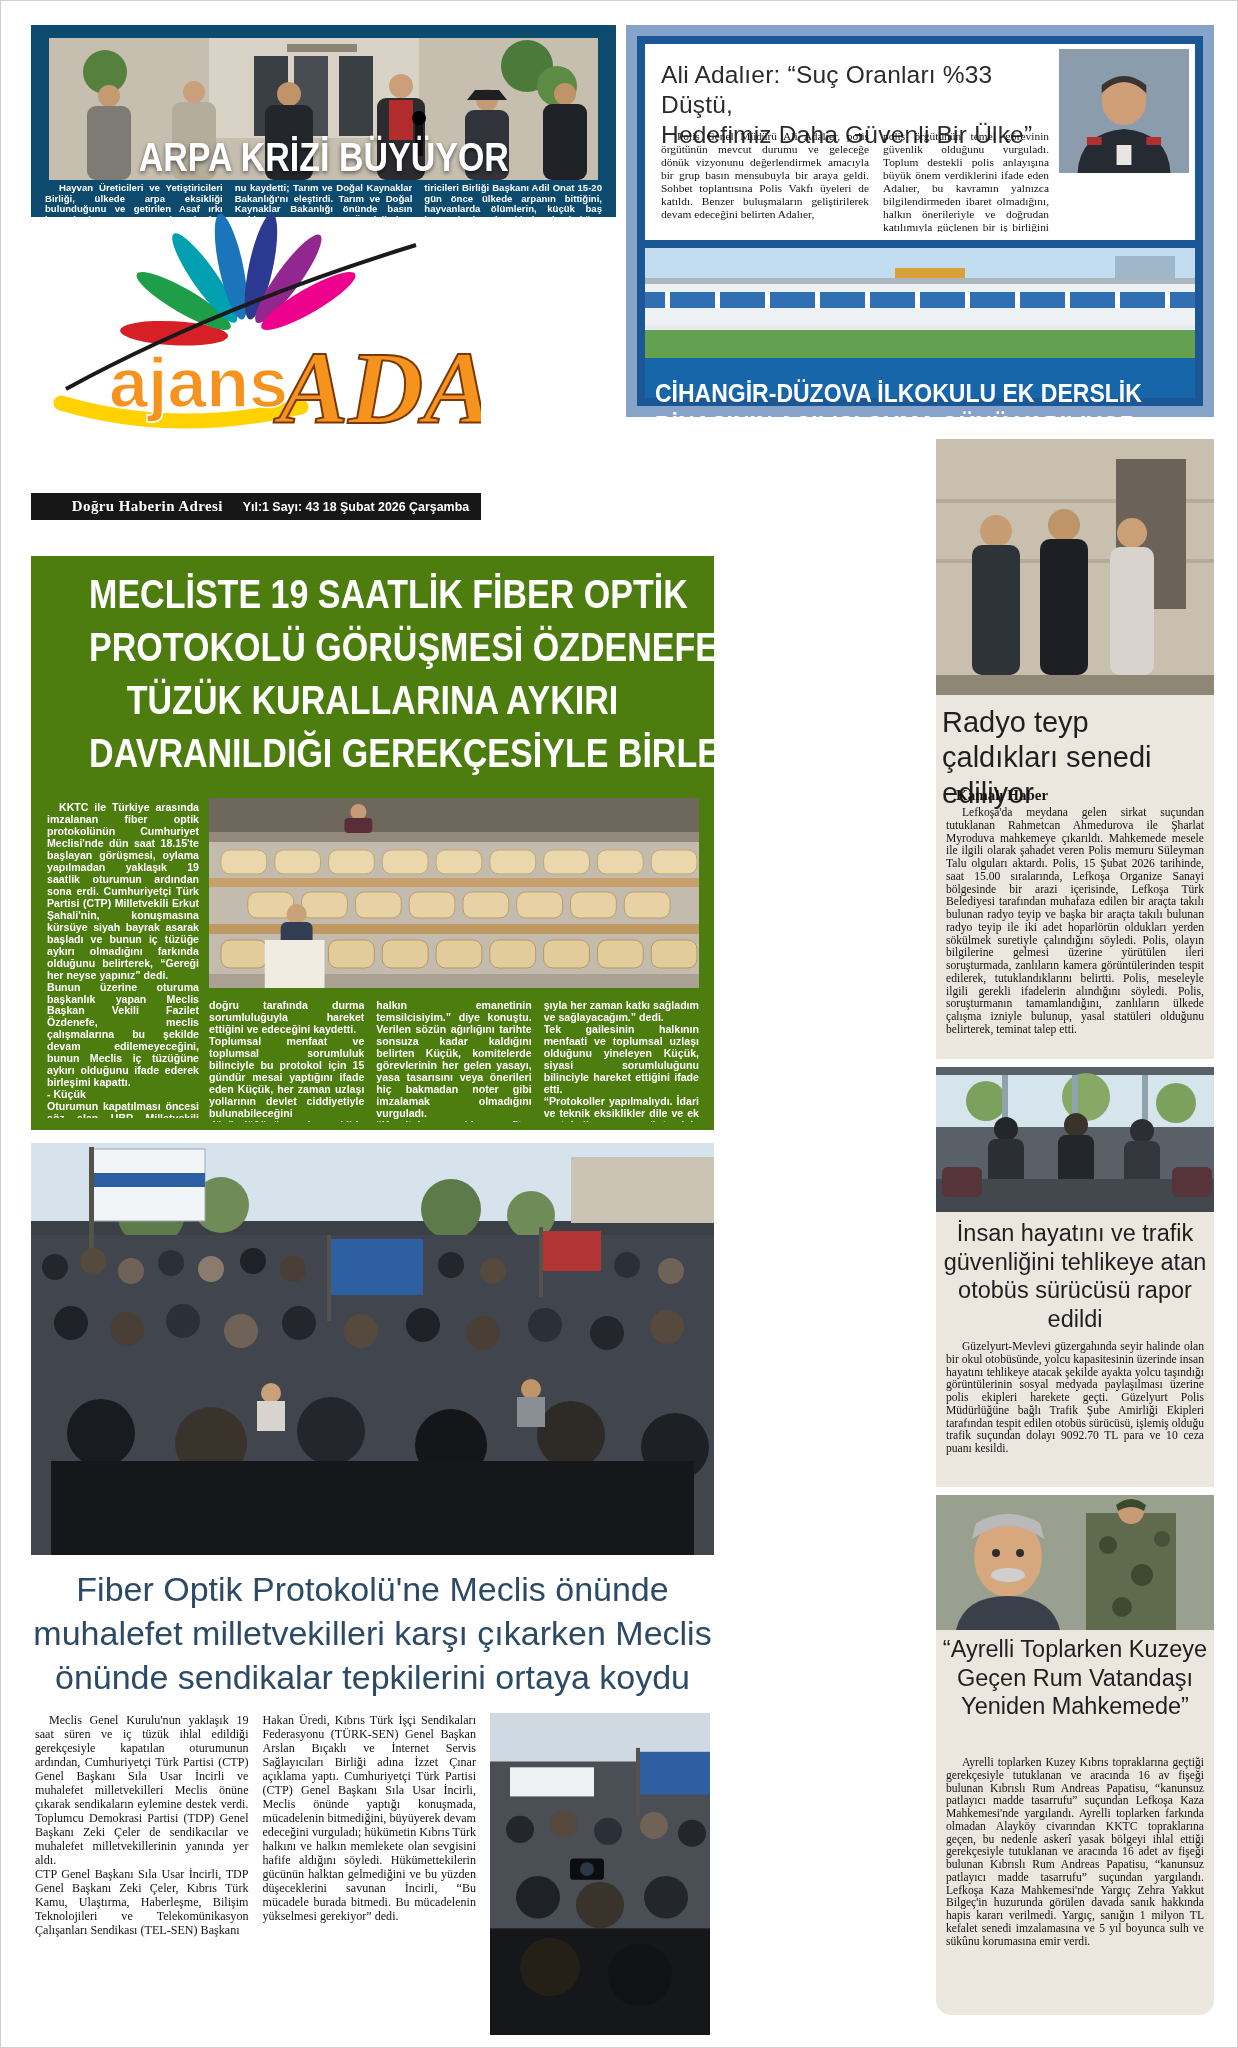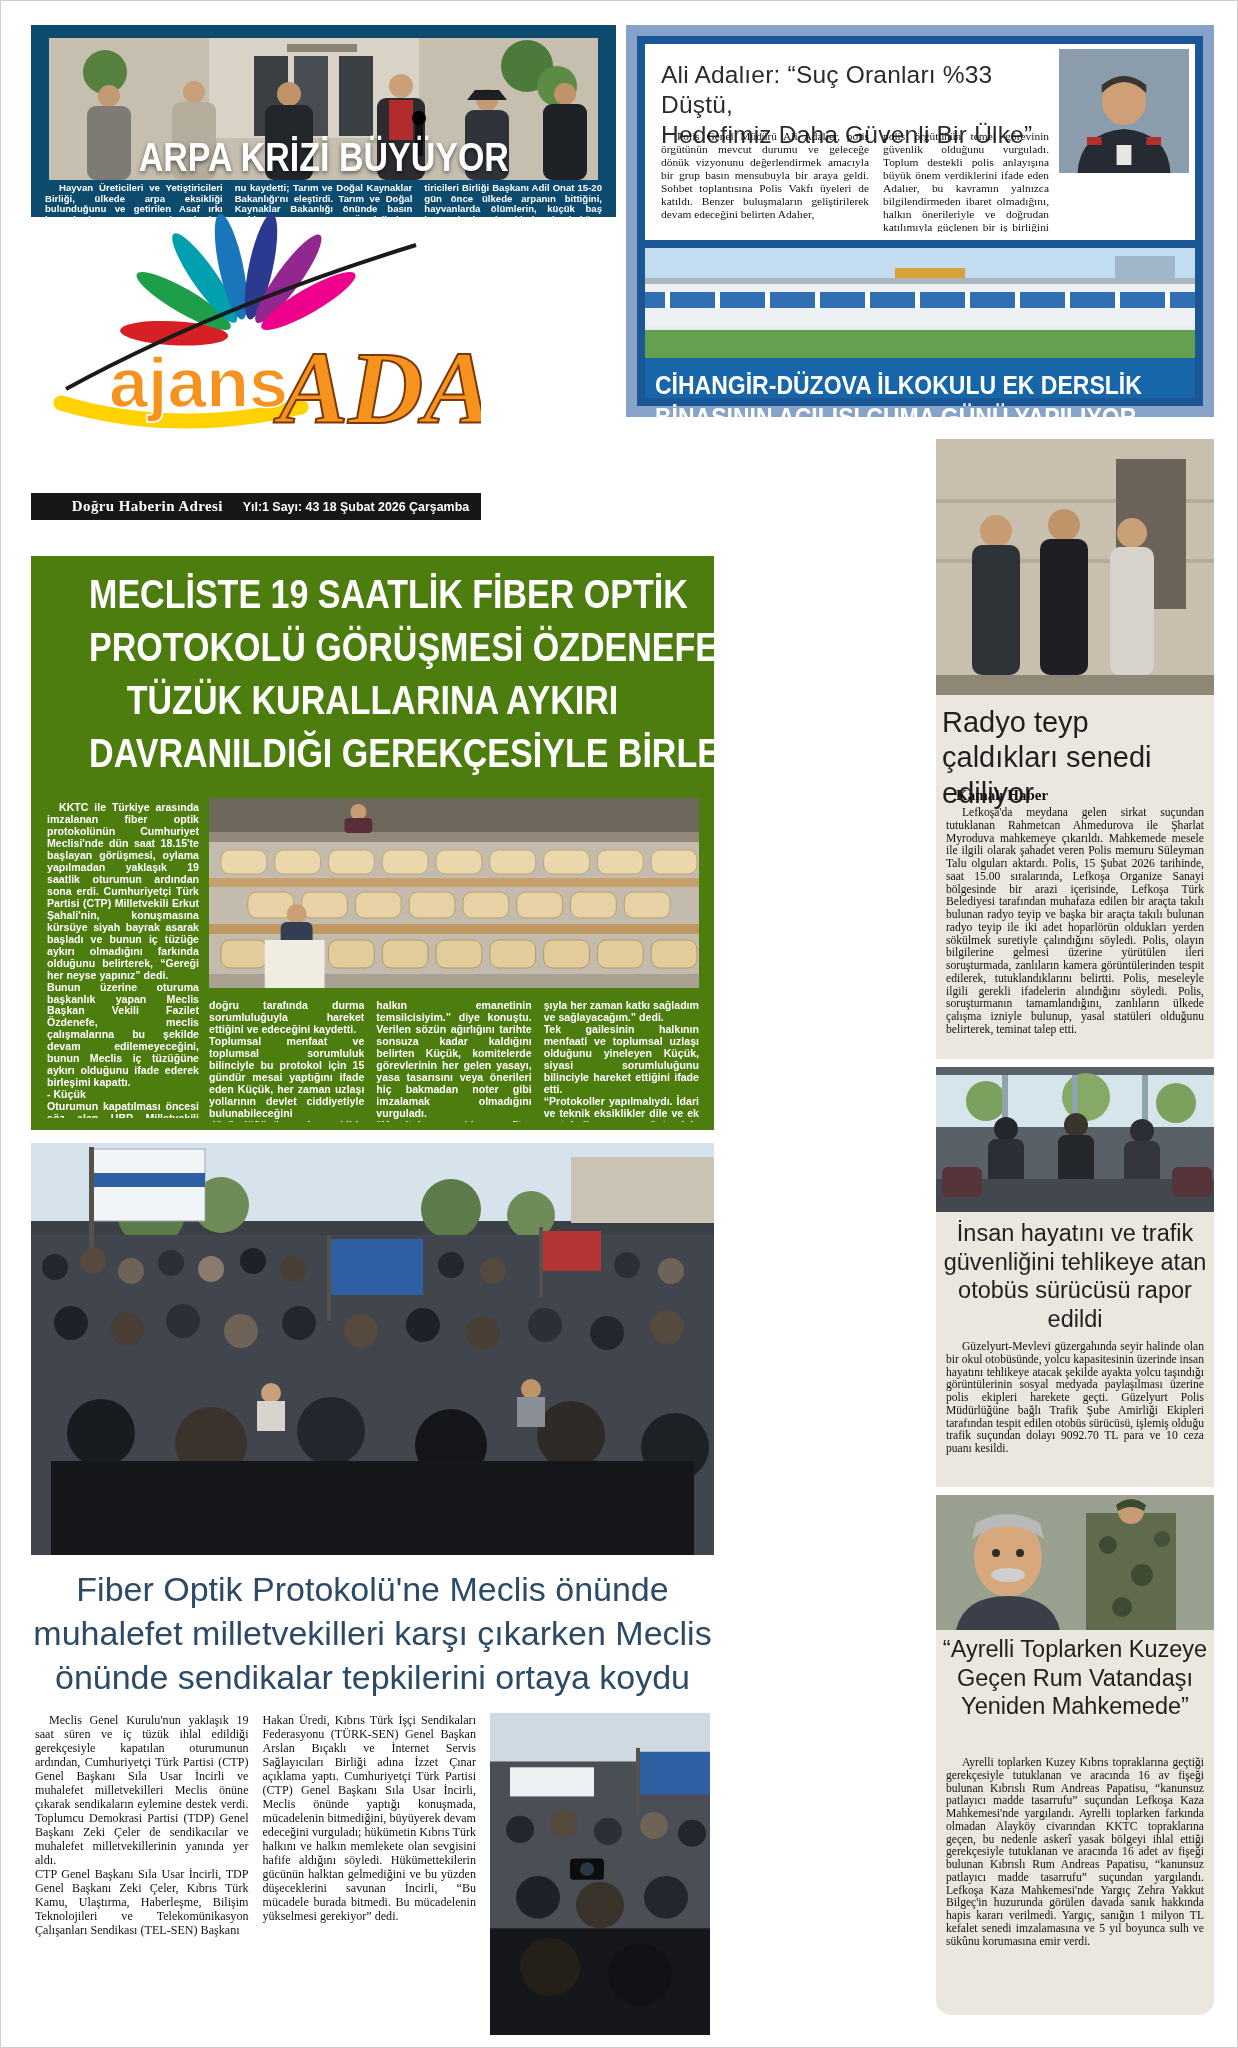--- a/index.html
+++ b/index.html
@@ -24,21 +24,21 @@
   .adalier-title{position:absolute;left:16px;top:16px;width:396px;color:#2b2b2b;font-size:24.5px;line-height:1.22;letter-spacing:.2px;}
   .adalier-cols{position:absolute;left:16px;top:86px;height:102px;overflow:hidden;display:flex;gap:14px;}
   .adalier-col{font-family:"Liberation Serif",serif;font-size:11.4px;line-height:1.14;text-align:justify;color:#111;}
   .adalier-col.c1{width:208px;text-indent:16px;}
   .adalier-col.c2{width:166px;}
   .adalier-portrait{position:absolute;left:414px;top:5px;right:6px;height:124px;overflow:hidden;background:#93a3b2;}
   .adalier-portrait svg{display:block;width:100%;height:100%;}
   .school-photo{position:absolute;left:19px;right:19px;top:215px;height:110px;overflow:hidden;background:#c2dcf0;}
   .school-photo svg{display:block;width:100%;height:100%;}
   .school-band{position:absolute;left:19px;right:19px;top:325px;bottom:19px;background:#1766a9;color:#fff;
-    font-weight:800;font-size:25px;line-height:1.28;padding:11px 0 0 10px;}
+    font-weight:800;font-size:25px;line-height:1.28;padding:19px 0 0 10px;}
   .school-band span{display:block;transform:scaleX(.92);transform-origin:left;white-space:nowrap;}
 
   
   .logo-area{position:absolute;left:30px;top:208px;width:450px;height:266px;}
   .logo-area svg{display:block;width:100%;height:100%;}
   .dateline{position:absolute;left:30px;top:492px;width:450px;height:27px;background:#171717;color:#fff;
     display:flex;align-items:center;justify-content:flex-end;padding:0 12px;box-sizing:border-box;}
   .dateline .tag{font-family:"Liberation Serif",serif;font-size:15px;font-weight:700;letter-spacing:.4px;}
   .dateline .issue{font-size:13.5px;font-weight:700;transform:scaleX(.92);transform-origin:right;white-space:nowrap;}
 

